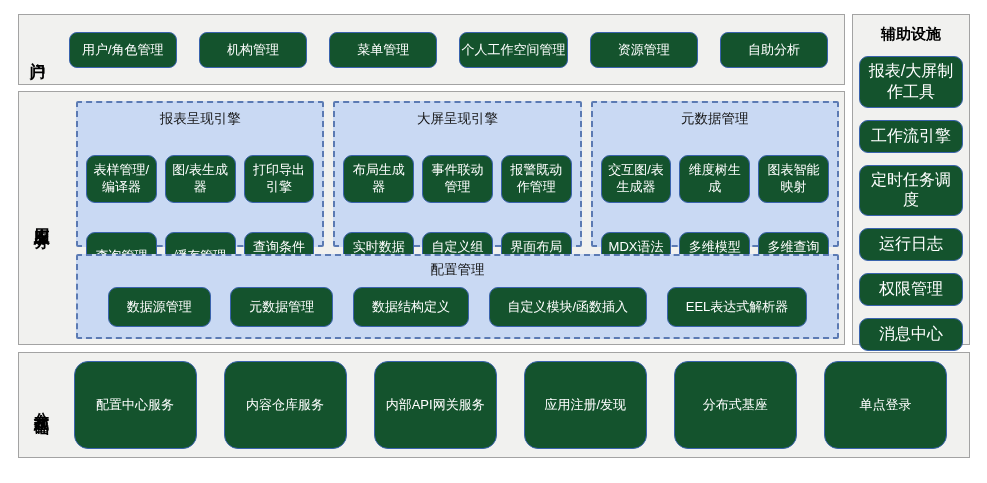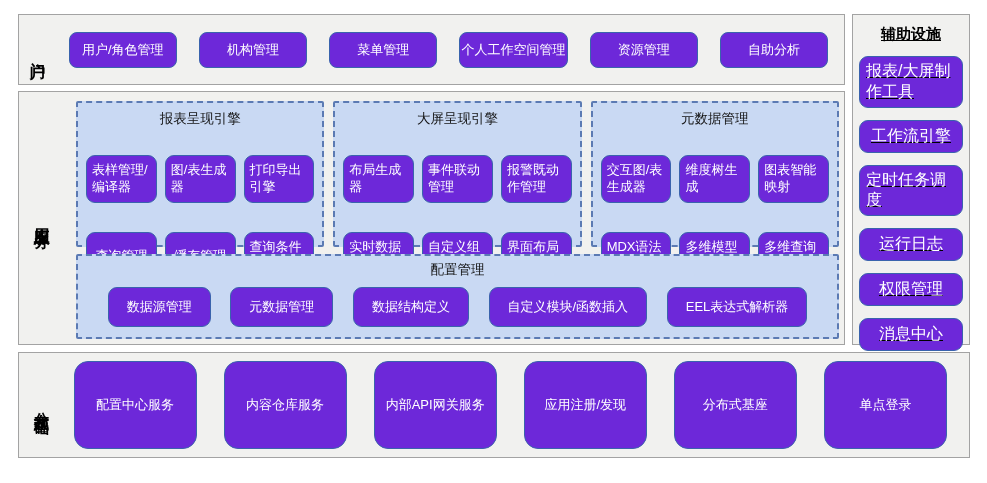--- a/index.html
+++ b/index.html
@@ -17,21 +17,21 @@
   
   .panel {
     position: absolute;
     background: #f1f1ef;
     border: 1px solid #a3a3a3;
   }
   .sec-portal { left: 18px; top: 14px; width: 827px; height: 71px;
     display: flex; align-items: center; padding: 0 16px 0 10px; }
   .sec-app    { left: 18px; top: 91px; width: 827px; height: 254px; }
   .sec-aux    { left: 852px; top: 14px; width: 118px; height: 331px;
-    display: flex; flex-direction: column; align-items: center; padding: 10px 6px 8px; text-decoration: underline; }
+    display: flex; flex-direction: column; align-items: center; padding: 10px 6px 8px; }
   .sec-dist   { left: 18px; top: 352px; width: 952px; height: 106px;
     display: flex; align-items: center; padding: 0 22px 0 14px; }
 
   
   .vlabel {
     writing-mode: vertical-rl;
     text-orientation: upright;
     font-weight: bold;
     font-size: 16px;
     color: #000;
@@ -41,24 +41,25 @@
   }
   .sec-portal .vlabel { margin-right: 22px; }
   .sec-dist   .vlabel { margin-right: 24px; font-size: 15px; }
   .app-label {
     position: absolute; left: 6px; top: 0; height: 100%; width: 34px;
     display: flex; align-items: center; justify-content: center;
   }
 
   
   .btn {
-    background: #6d28d9;
+    background: #14532d;
     border: 1px solid #3a63ad;
     color: #ffffff;
     display: flex; align-items: center; justify-content: center;
+    text-align: center;
     cursor: default;
   }
   .portal-row { flex: 1; display: flex; gap: 22px; }
   .portal-row .btn { flex: 1; height: 36px; border-radius: 8px; font-size: 13px; }
 
   
   .engines-row {
     position: absolute; left: 57px; top: 9px; width: 763px; height: 146px;
     display: flex; gap: 9px;
   }

